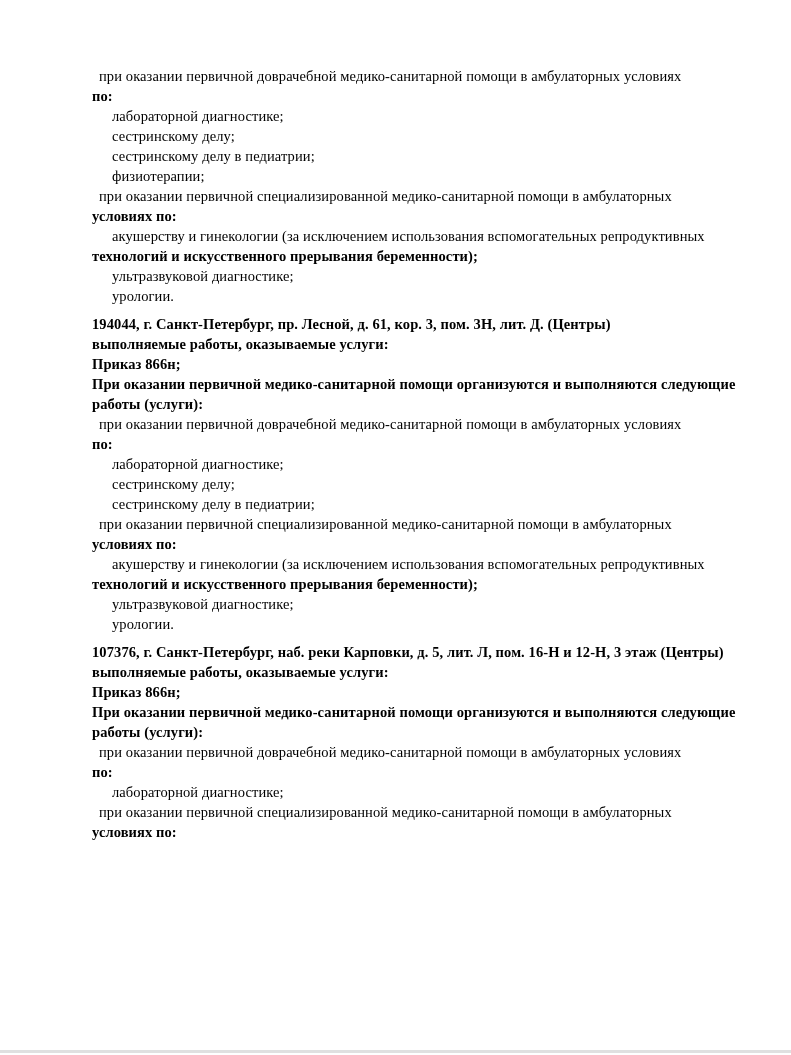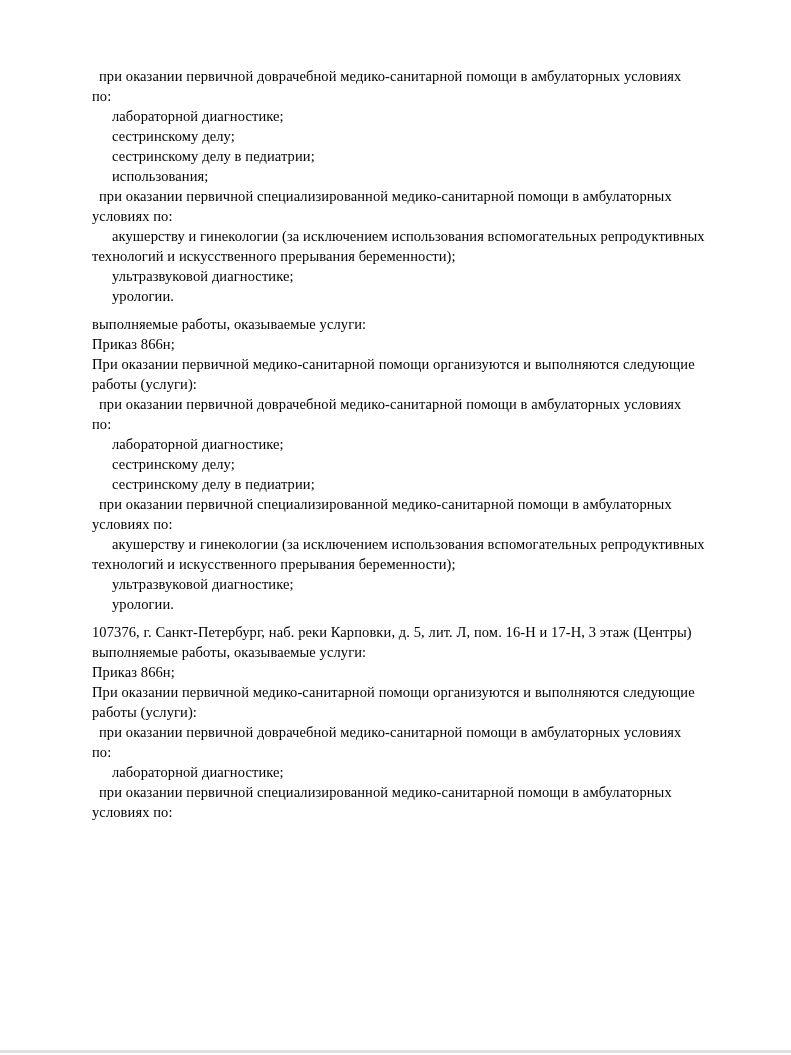--- a/index.html
+++ b/index.html
@@ -24,21 +24,21 @@
     line-height: 20px;
     color: #000000;
     letter-spacing: 0.1px;
   }
   .doc-block + .doc-block {
     margin-top: 8px;
   }
   .doc-line {
     white-space: nowrap;
   }
-  .ind-0 { padding-left: 0; }
+  .ind-0 { padding-left: 0; font-weight: bold; }
   .ind-1 { padding-left: 7px; }
   .ind-2 { padding-left: 20px; }
   .bottom-divider {
     position: absolute;
     left: 0;
     top: 1050px;
     width: 791px;
     height: 3px;
   }
 </style>
@@ -46,47 +46,48 @@
 <body>
 
 <div class="page" style="background: rgb(255, 255, 255);">
   <div class="doc" id="doc-root" style="color: rgb(0, 0, 0);">
       <div class="doc-block">
         <div class="doc-line ind-1">при оказании первичной доврачебной медико-санитарной помощи в амбулаторных условиях</div>
         <div class="doc-line ind-0">по:</div>
         <div class="doc-line ind-2">лабораторной диагностике;</div>
         <div class="doc-line ind-2">сестринскому делу;</div>
         <div class="doc-line ind-2">сестринскому делу в педиатрии;</div>
-        <div class="doc-line ind-2">использования;</div>
+        <div class="doc-line ind-2">физиотерапии;</div>
         <div class="doc-line ind-1">при оказании первичной специализированной медико-санитарной помощи в амбулаторных</div>
         <div class="doc-line ind-0">условиях по:</div>
         <div class="doc-line ind-2">акушерству и гинекологии (за исключением использования вспомогательных репродуктивных</div>
         <div class="doc-line ind-0">технологий и искусственного прерывания беременности);</div>
         <div class="doc-line ind-2">ультразвуковой диагностике;</div>
         <div class="doc-line ind-2">урологии.</div>
       </div>
       <div class="doc-block">
+        <div class="doc-line ind-0">194044, г. Санкт-Петербург, пр. Лесной, д. 61, кор. 3, пом. 3Н, лит. Д. (Центры)</div>
         <div class="doc-line ind-0">выполняемые работы, оказываемые услуги:</div>
         <div class="doc-line ind-0">Приказ 866н;</div>
         <div class="doc-line ind-0">При оказании первичной медико-санитарной помощи организуются и выполняются следующие</div>
         <div class="doc-line ind-0">работы (услуги):</div>
         <div class="doc-line ind-1">при оказании первичной доврачебной медико-санитарной помощи в амбулаторных условиях</div>
         <div class="doc-line ind-0">по:</div>
         <div class="doc-line ind-2">лабораторной диагностике;</div>
         <div class="doc-line ind-2">сестринскому делу;</div>
         <div class="doc-line ind-2">сестринскому делу в педиатрии;</div>
         <div class="doc-line ind-1">при оказании первичной специализированной медико-санитарной помощи в амбулаторных</div>
         <div class="doc-line ind-0">условиях по:</div>
         <div class="doc-line ind-2">акушерству и гинекологии (за исключением использования вспомогательных репродуктивных</div>
         <div class="doc-line ind-0">технологий и искусственного прерывания беременности);</div>
         <div class="doc-line ind-2">ультразвуковой диагностике;</div>
         <div class="doc-line ind-2">урологии.</div>
       </div>
       <div class="doc-block">
-        <div class="doc-line ind-0">107376, г. Санкт-Петербург, наб. реки Карповки, д. 5, лит. Л, пом. 16-Н и 17-Н, 3 этаж (Центры)</div>
+        <div class="doc-line ind-0">107376, г. Санкт-Петербург, наб. реки Карповки, д. 5, лит. Л, пом. 16-Н и 12-Н, 3 этаж (Центры)</div>
         <div class="doc-line ind-0">выполняемые работы, оказываемые услуги:</div>
         <div class="doc-line ind-0">Приказ 866н;</div>
         <div class="doc-line ind-0">При оказании первичной медико-санитарной помощи организуются и выполняются следующие</div>
         <div class="doc-line ind-0">работы (услуги):</div>
         <div class="doc-line ind-1">при оказании первичной доврачебной медико-санитарной помощи в амбулаторных условиях</div>
         <div class="doc-line ind-0">по:</div>
         <div class="doc-line ind-2">лабораторной диагностике;</div>
         <div class="doc-line ind-1">при оказании первичной специализированной медико-санитарной помощи в амбулаторных</div>
         <div class="doc-line ind-0">условиях по:</div>
       </div>

